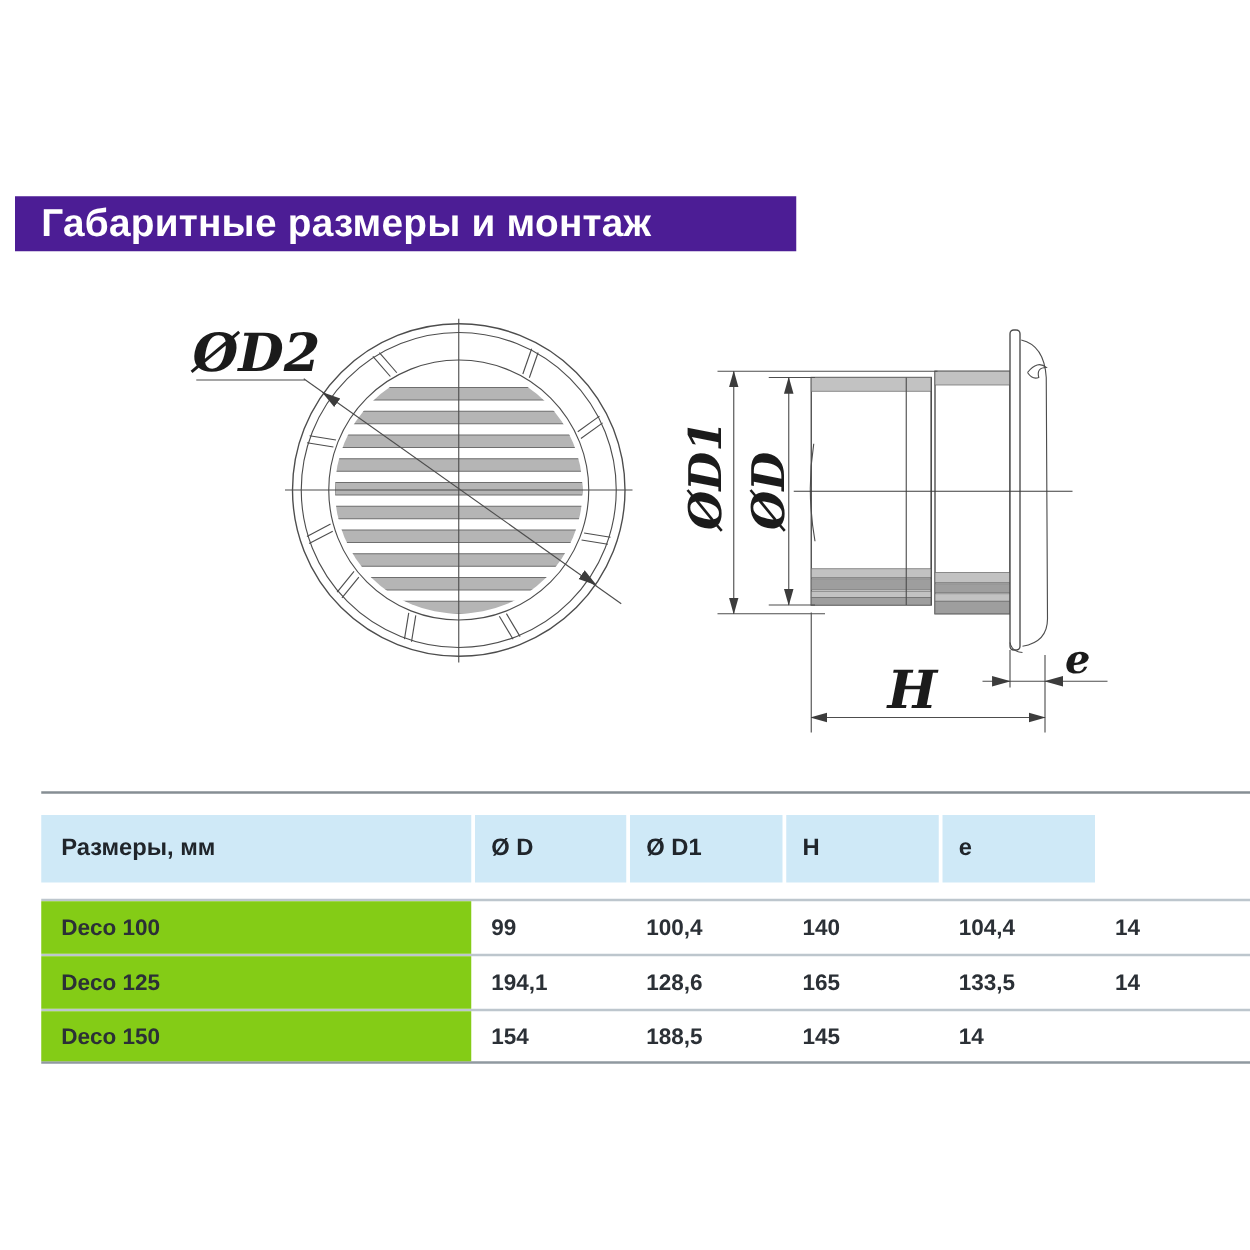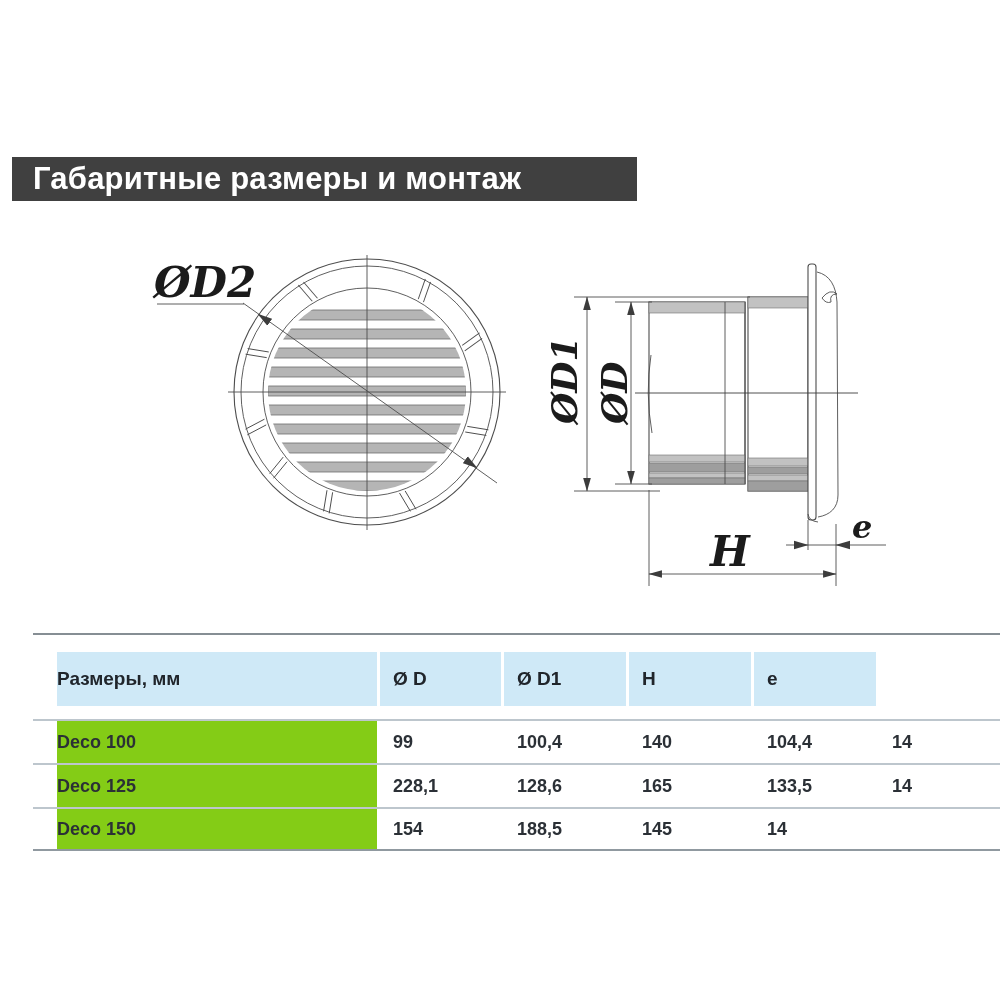--- a/index.html
+++ b/index.html
@@ -3,21 +3,21 @@
 <meta charset="utf-8">
 <style>
   html,body{margin:0;padding:0;}
   body{
     width:1000px;height:1000px;position:relative;background:#ffffff;
     font-family:"Liberation Sans","DejaVu Sans",sans-serif;overflow:hidden;
   }
   
   .banner{
     position:absolute;left:12px;top:157px;width:625px;height:44px;
-    background:#404040;display:flex;align-items:center;
+    background:#4c1d95;display:flex;align-items:center;
   }
   .banner-text{
     color:#ffffff;font-size:31px;font-weight:bold;padding-left:21px;
     letter-spacing:0.2px;white-space:nowrap;
   }
   
   .drawings{position:absolute;left:0;top:0;width:1000px;height:620px;}
   .dline{stroke:#4d4d4d;stroke-width:1.1;fill:none;}
   .dthin{stroke:#4d4d4d;stroke-width:0.9;fill:none;}
   .dfill{fill:#ffffff;stroke:#4d4d4d;stroke-width:1.1;}
@@ -32,21 +32,21 @@
   .tbl{position:absolute;left:33px;top:633px;width:967px;}
   .rule-top{height:2px;background:#868e94;}
   .sp17{height:17px;} .sp13{height:13px;}
   .grid{display:grid;grid-template-columns:344px 121px 122px 122px 122px 1fr;column-gap:3px;}
   .hdr{height:54px;}
   .hdr .cell{background:#cfe9f7;display:flex;align-items:center;
     font-size:19px;font-weight:bold;color:#20252b;}
   .row{height:42px;}
   .row3{height:40px;}
   .row .cell{display:flex;align-items:center;font-size:18px;color:#2b3036;}
-  .cell.c0{padding-left:0;margin-left:24px;}
+  .cell.c0{padding-left:16px;}
   .cell.cn{padding-left:13px;font-weight:600;}
   .row .cell.c0{background:#84cc16;font-weight:bold;}
   .rule-mid{height:2px;background:#bdc6cd;}
   .rule-bot{height:2px;background:#9099a0;}
 </style>
 </head>
 <body>
 
 <div class="banner">
   <div class="banner-text">Габаритные размеры и монтаж</div>
@@ -204,21 +204,21 @@
     <div class="cell c0">Deco 100</div>
     <div class="cell cn">99</div>
     <div class="cell cn">100,4</div>
     <div class="cell cn">140</div>
     <div class="cell cn">104,4</div>
     <div class="cell cn">14</div>
   </div>
   <div class="rule-mid"></div>
   <div class="grid row">
     <div class="cell c0">Deco 125</div>
-    <div class="cell cn">228,1</div>
+    <div class="cell cn">194,1</div>
     <div class="cell cn">128,6</div>
     <div class="cell cn">165</div>
     <div class="cell cn">133,5</div>
     <div class="cell cn">14</div>
   </div>
   <div class="rule-mid"></div>
   <div class="grid row row3">
     <div class="cell c0">Deco 150</div>
     <div class="cell cn">154</div>
     <div class="cell cn">188,5</div>

